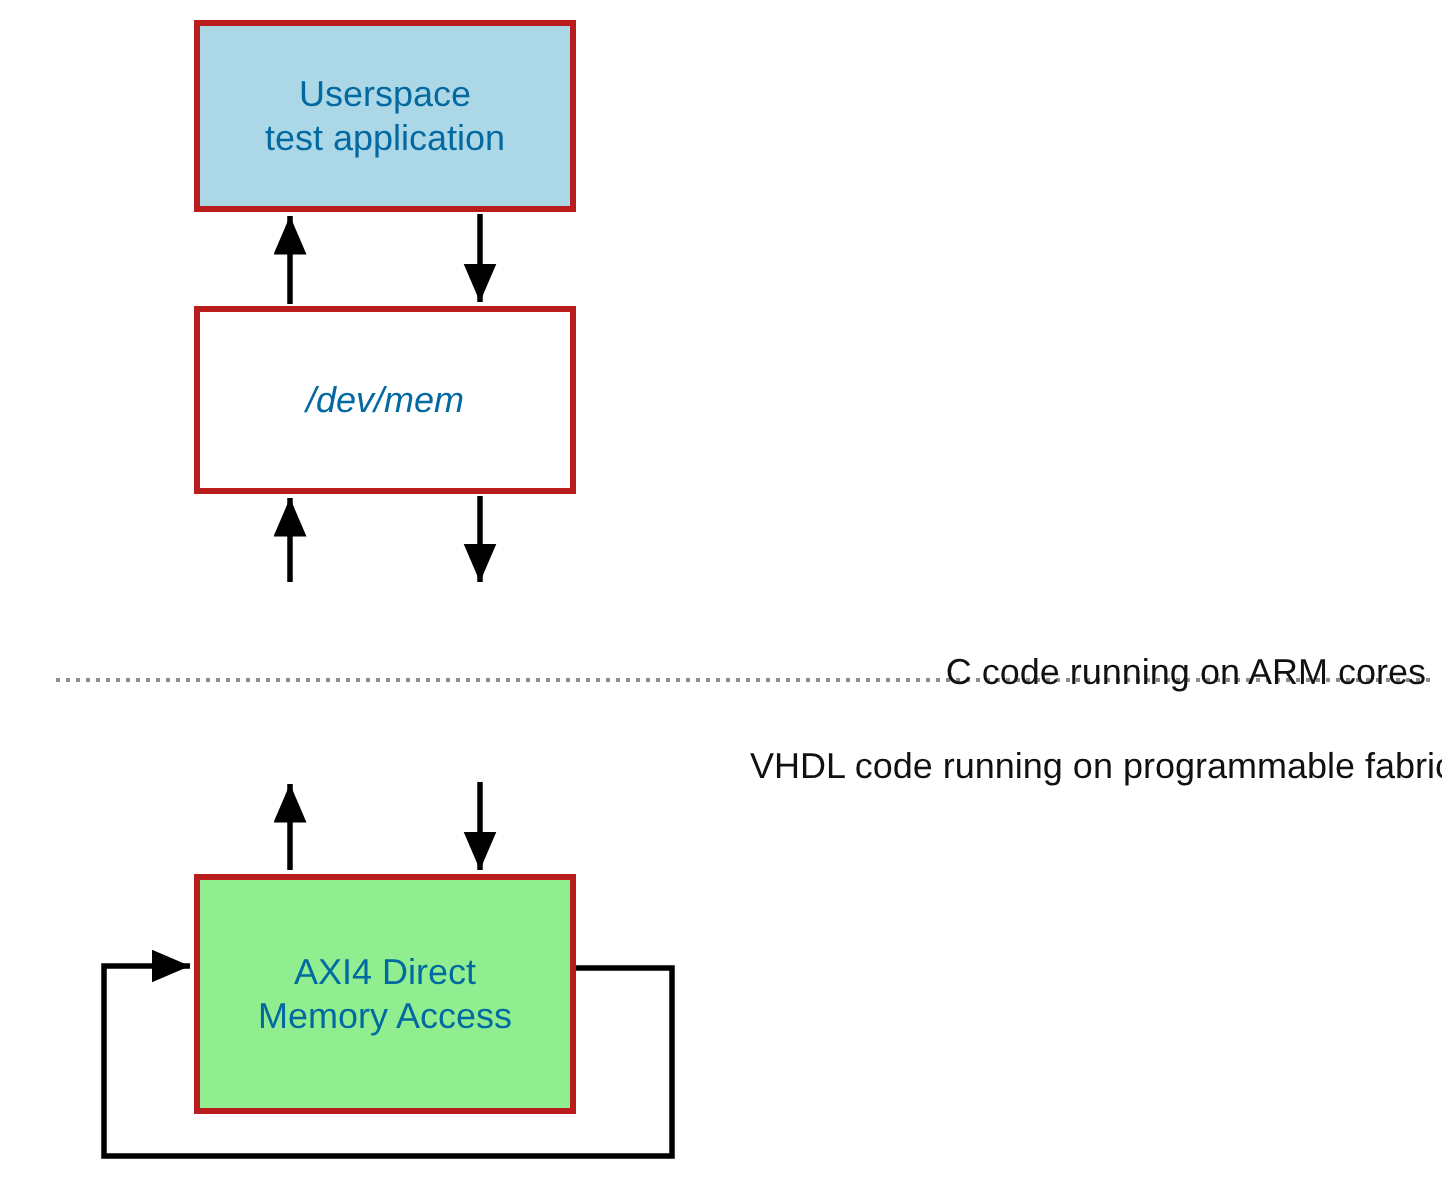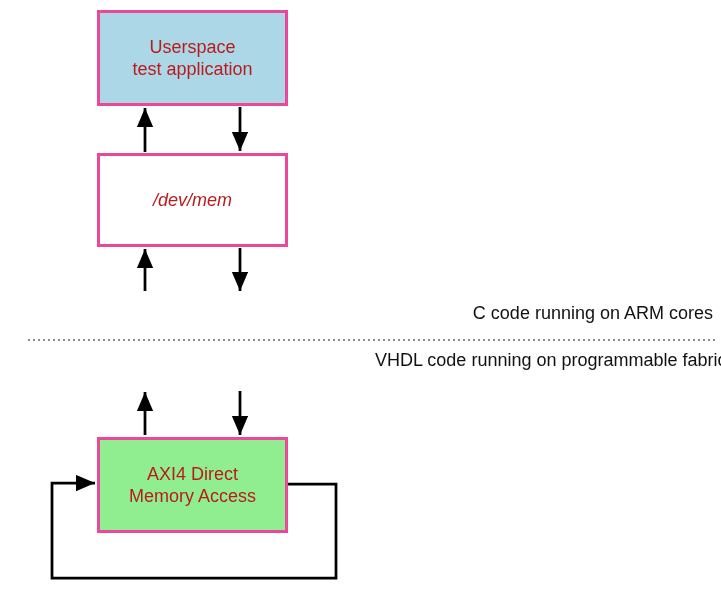--- a/index.html
+++ b/index.html
@@ -11,53 +11,54 @@
   .canvas {
     position: relative;
     width: 721px;
     height: 600px;
     background: #ffffff;
     overflow: hidden;
   }
   .node {
     position: absolute;
     box-sizing: border-box;
-    border: 3px solid #ec4899;
+    border: 3px solid #b91c1c;
     background: #ffffff;
     display: flex;
     align-items: center;
     justify-content: center;
     text-align: center;
     font-size: 18px;
     line-height: 22px;
-    color: #b91c1c;
+    color: #0369a1;
     white-space: pre-line;
     z-index: 2;
   }
   .node-userspace { left: 97px; top: 10px;  width: 191px; height: 96px; }
   .node-devmem    { left: 97px; top: 153px; width: 191px; height: 94px; }
   .node-ddr       { left: 97px; top: 293px; width: 191px; height: 97px; }
-  .node-axi4      { left: 97px; top: 437px; width: 191px; height: 96px; }
+  .node-axi4      { left: 97px; top: 437px; width: 191px; height: 120px; }
 
   .divider {
     position: absolute;
     left: 28px;
     top: 339px;
     width: 690px;
     height: 2px;
     background-image: repeating-linear-gradient(to right, #8c8c8c 0 2px, transparent 2px 5px);
     z-index: 0;
   }
   .annotation {
     position: absolute;
     font-size: 18px;
     line-height: 22px;
     color: #111111;
     white-space: nowrap;
     z-index: 1;
+    margin-top: 23px;
   }
   .annotation-above {
     top: 302px;
     right: 8px;
     text-align: right;
   }
   .annotation-below {
     top: 349px;
     left: 375px;
   }

